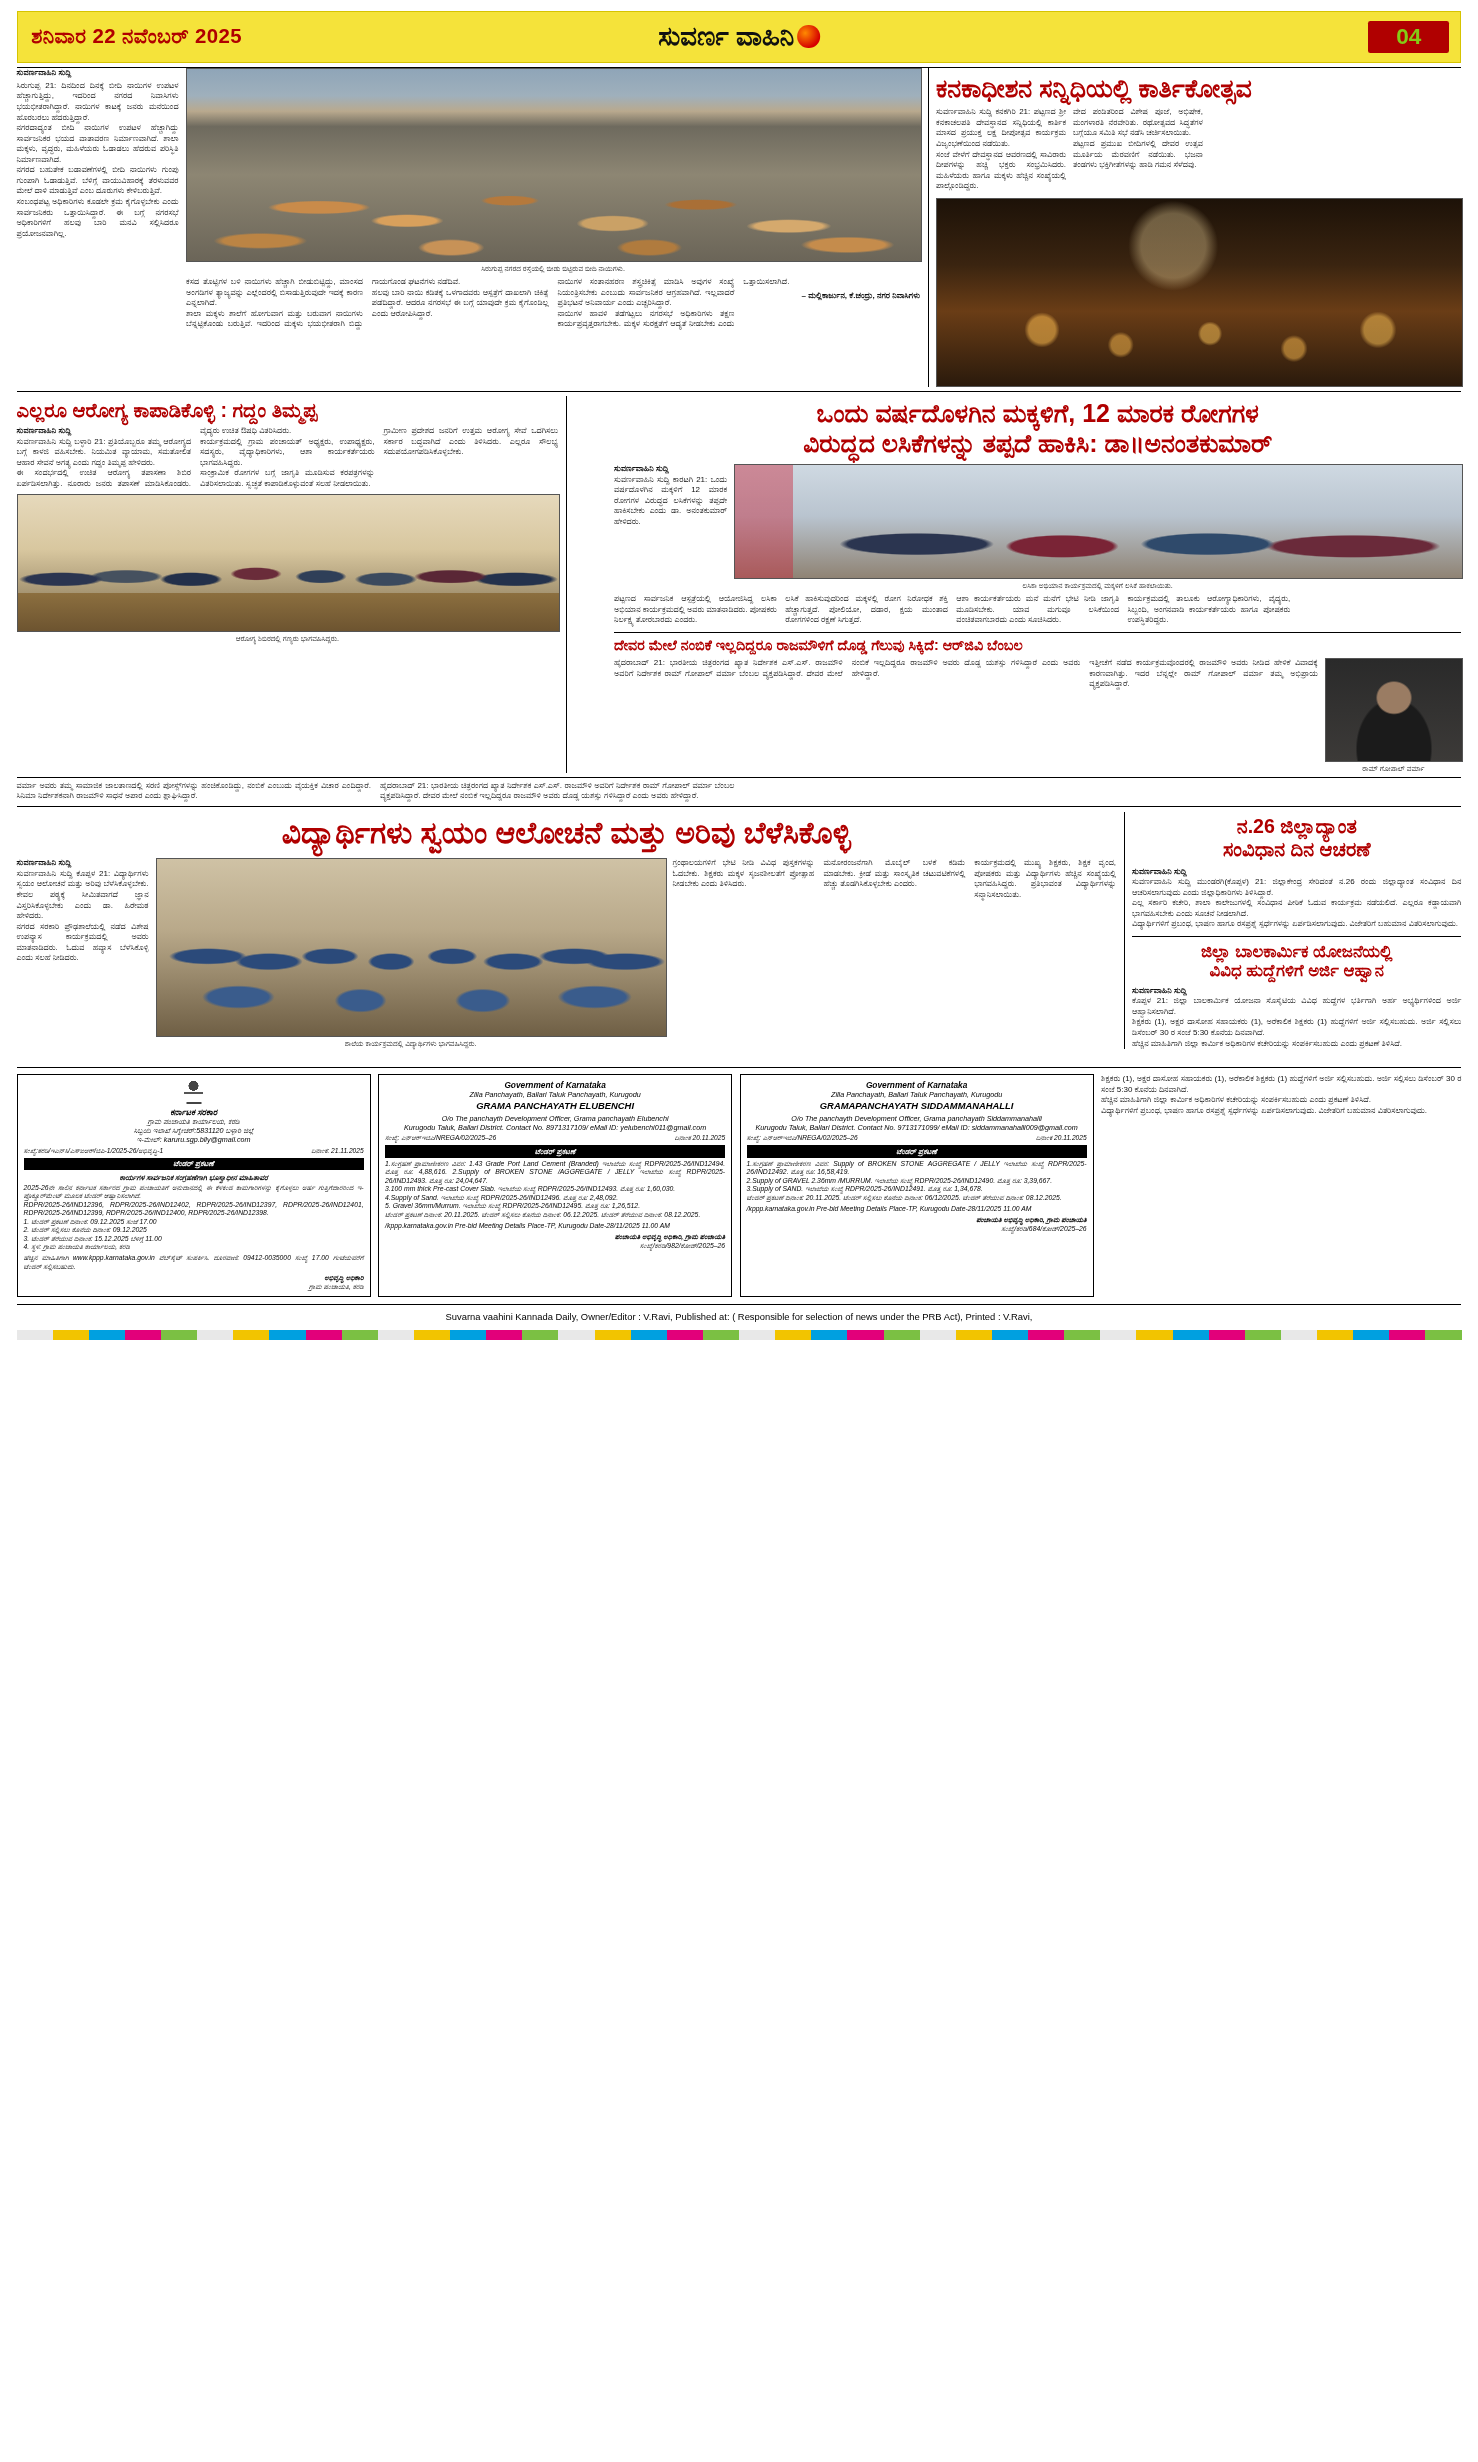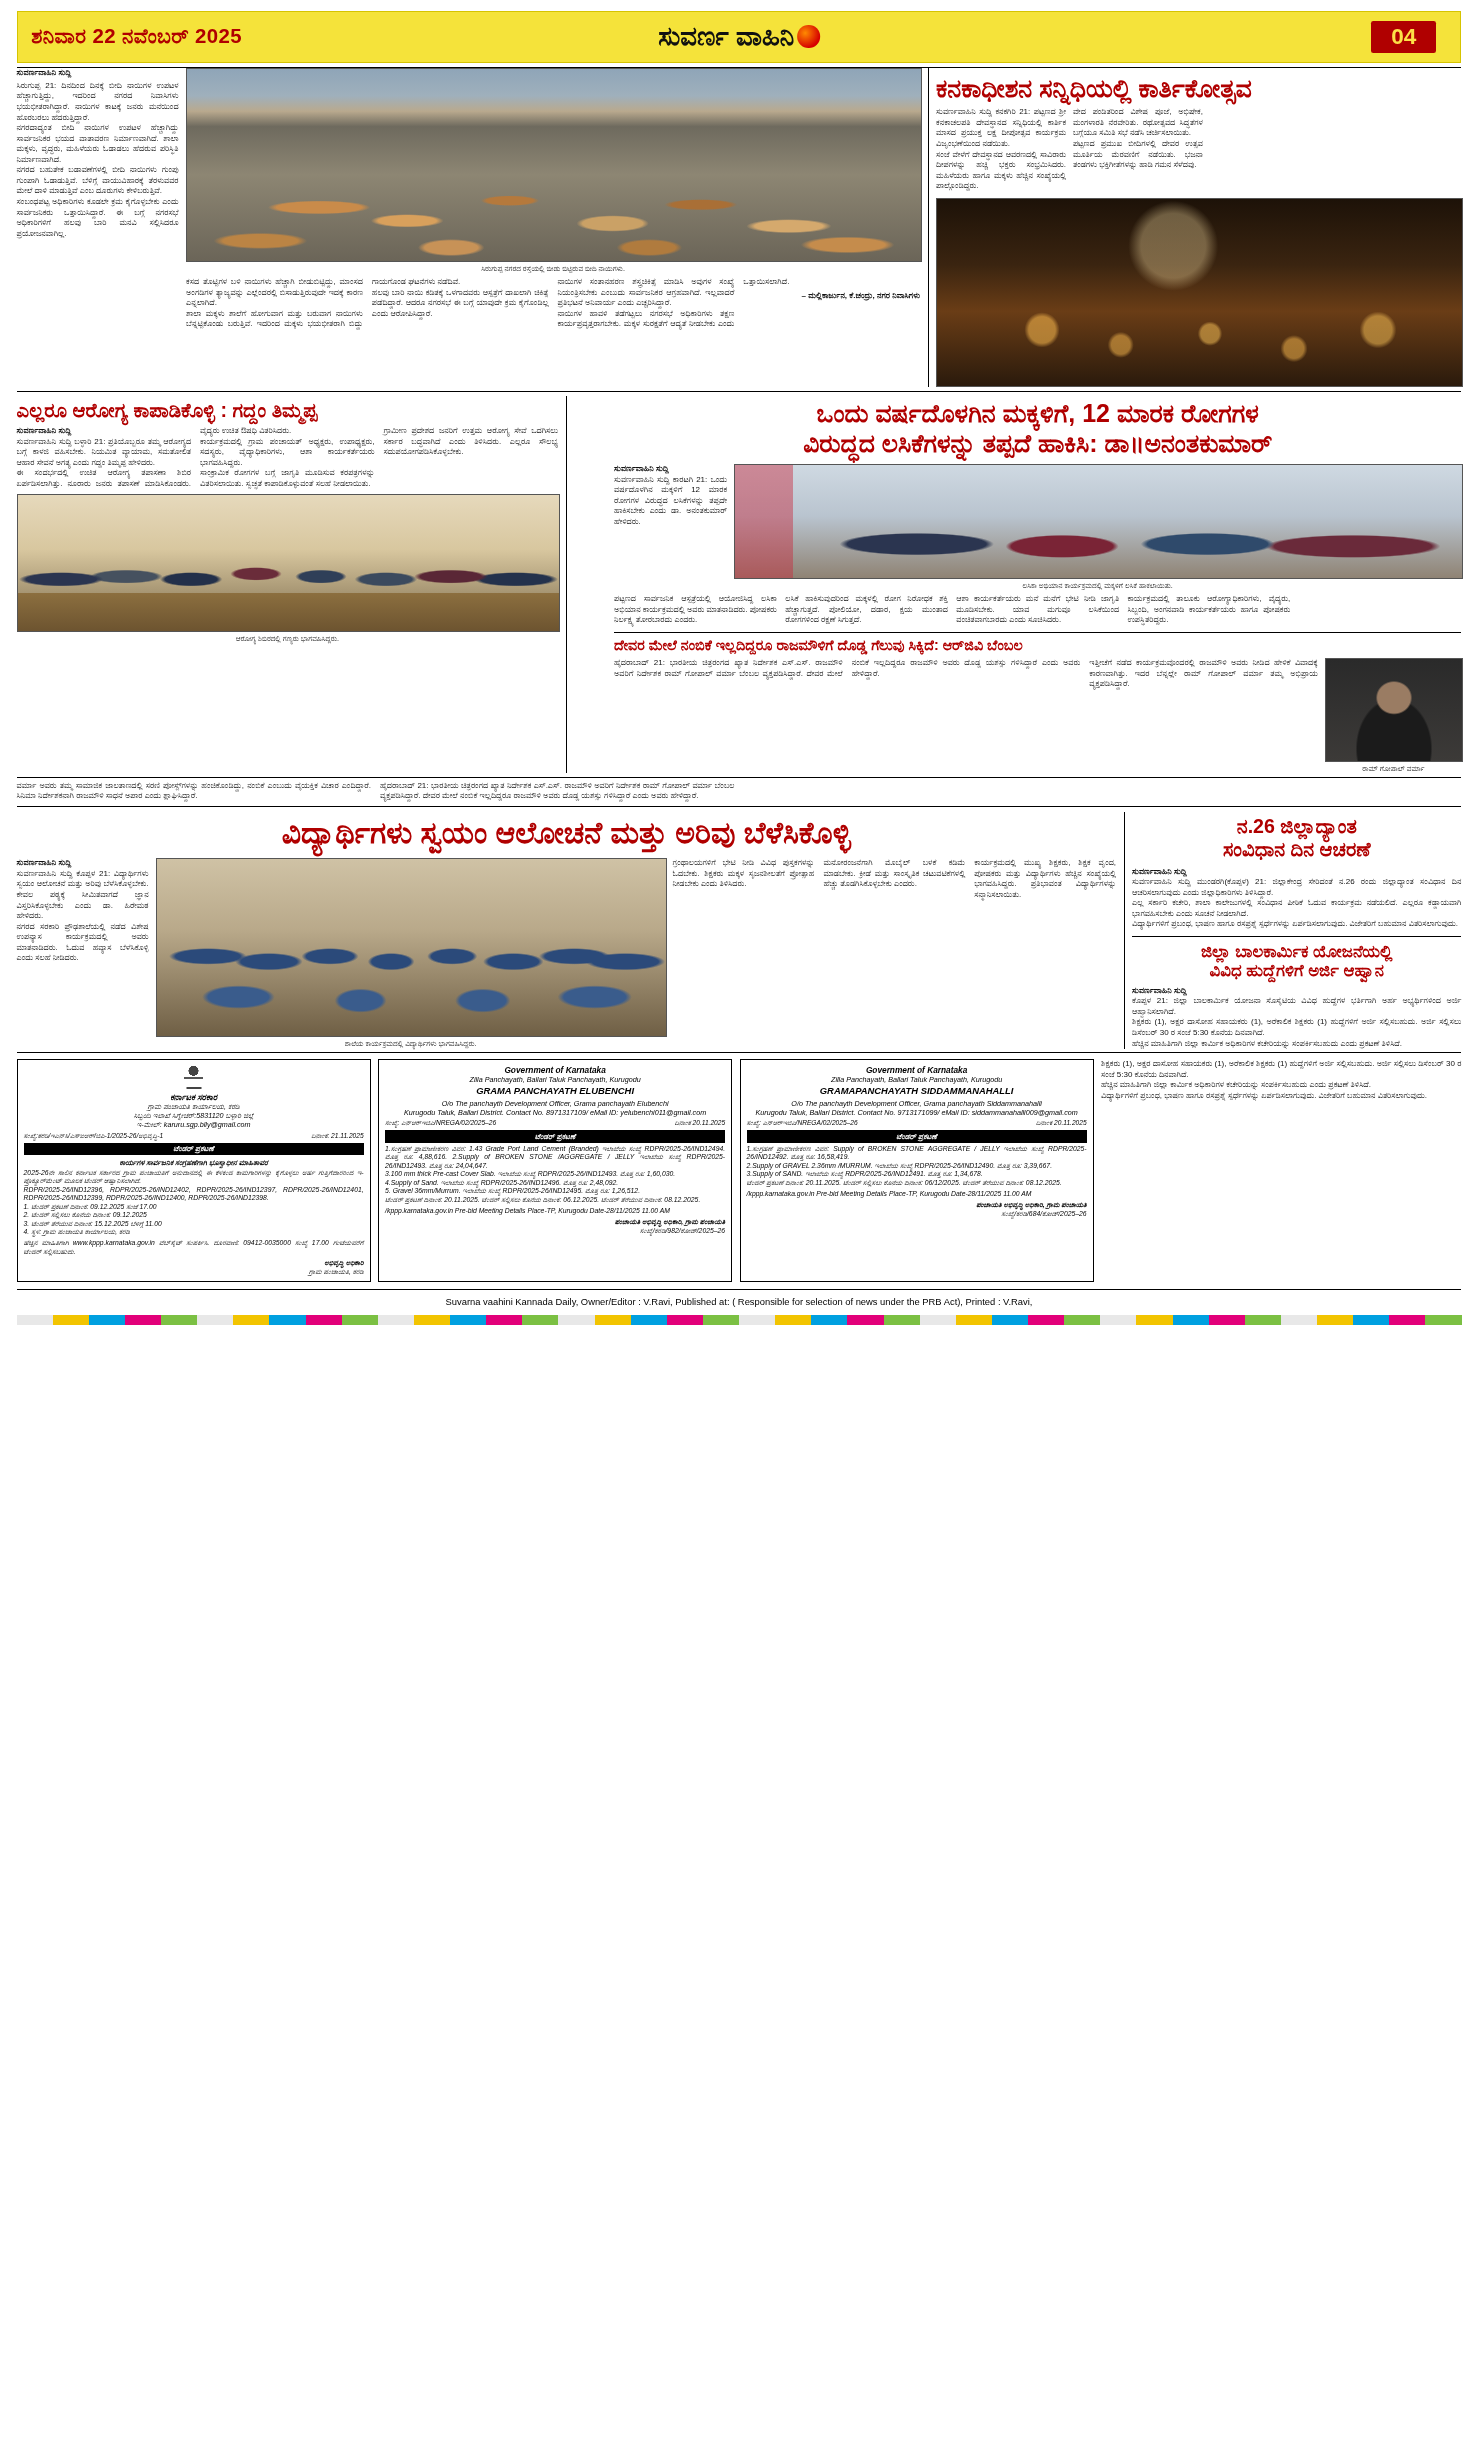--- a/index.html
+++ b/index.html
@@ -54,25 +54,25 @@
     gap: 3px;
   }
   .masthead-logo .swirl {
     display: inline-block;
     width: 22.6px; height: 22.6px;
     border-radius: 50%;
     background: radial-gradient(circle at 35% 35%, #ff8a00, #d60000 70%);
   }
   .masthead-page {
     background: #b00000;
-    color: #fde047;
+    color: #84cc16;
     font-size: 22.6px;
     font-weight: bold;
-    padding: 3px 20px;
-    margin-right: 24px;
+    padding: 3px 28px;
+    margin-right: 11px;
     border-radius: 2.3px;
   }
 
   .rule {
     margin: 4.5px 16.6px 0 16.6px;
     border-top: 1.5px solid #000;
   }
 
   
   .content {
@@ -367,21 +367,21 @@
       </div>
     </div>
 
     <div style="border-bottom:1.5px solid #000; padding-bottom:4.5px; margin-top:3px;">
       <div class="cols4">
         <div class="body-text">ವರ್ಮಾ ಅವರು ತಮ್ಮ ಸಾಮಾಜಿಕ ಜಾಲತಾಣದಲ್ಲಿ ಸರಣಿ ಪೋಸ್ಟ್‌ಗಳನ್ನು ಹಂಚಿಕೊಂಡಿದ್ದು, ನಂಬಿಕೆ ಎಂಬುದು ವೈಯಕ್ತಿಕ ವಿಚಾರ ಎಂದಿದ್ದಾರೆ. ಸಿನಿಮಾ ನಿರ್ದೇಶಕನಾಗಿ ರಾಜಮೌಳಿ ಸಾಧನೆ ಅಪಾರ ಎಂದು ಶ್ಲಾಘಿಸಿದ್ದಾರೆ.</div>
         <div class="body-text">ಹೈದರಾಬಾದ್ 21: ಭಾರತೀಯ ಚಿತ್ರರಂಗದ ಖ್ಯಾತ ನಿರ್ದೇಶಕ ಎಸ್.ಎಸ್. ರಾಜಮೌಳಿ ಅವರಿಗೆ ನಿರ್ದೇಶಕ ರಾಮ್ ಗೋಪಾಲ್ ವರ್ಮಾ ಬೆಂಬಲ ವ್ಯಕ್ತಪಡಿಸಿದ್ದಾರೆ. ದೇವರ ಮೇಲೆ ನಂಬಿಕೆ ಇಲ್ಲದಿದ್ದರೂ ರಾಜಮೌಳಿ ಅವರು ದೊಡ್ಡ ಯಶಸ್ಸು ಗಳಿಸಿದ್ದಾರೆ ಎಂದು ಅವರು ಹೇಳಿದ್ದಾರೆ.</div>
       </div>
     </div>
 
-    <div style="display:flex; border-bottom:1.5px solid #000; padding-bottom:3px; margin-top:4.5px;">
+    <div style="display:flex; border-bottom:1.5px solid #000; padding-bottom:18px; margin-top:4.5px;">
 
       <div style="width:1108px; padding-right:7.5px; box-sizing:border-box; border-right:0.8px solid #000;">
         <div class="headline headline-xl" style="font-size:30px; text-align:center; margin:4.5px 0 7.5px 0;">ವಿದ್ಯಾರ್ಥಿಗಳು ಸ್ವಯಂ ಆಲೋಚನೆ ಮತ್ತು ಅರಿವು ಬೆಳೆಸಿಕೊಳ್ಳಿ</div>
         <div style="display:flex; gap:7.5px;">
           <div style="width:132px;">
             <div class="body-text lead">ಸುವರ್ಣವಾಹಿನಿ ಸುದ್ದಿ</div>
             <div class="body-text">ಸುವರ್ಣವಾಹಿನಿ ಸುದ್ದಿ ಕೊಪ್ಪಳ 21: ವಿದ್ಯಾರ್ಥಿಗಳು ಸ್ವಯಂ ಆಲೋಚನೆ ಮತ್ತು ಅರಿವು ಬೆಳೆಸಿಕೊಳ್ಳಬೇಕು. ಕೇವಲ ಪಠ್ಯಕ್ಕೆ ಸೀಮಿತವಾಗದೆ ಜ್ಞಾನ ವಿಸ್ತರಿಸಿಕೊಳ್ಳಬೇಕು ಎಂದು ಡಾ. ಹಿರೇಮಠ ಹೇಳಿದರು.</div>
             <div class="body-text">ನಗರದ ಸರಕಾರಿ ಪ್ರೌಢಶಾಲೆಯಲ್ಲಿ ನಡೆದ ವಿಶೇಷ ಉಪನ್ಯಾಸ ಕಾರ್ಯಕ್ರಮದಲ್ಲಿ ಅವರು ಮಾತನಾಡಿದರು. ಓದುವ ಹವ್ಯಾಸ ಬೆಳೆಸಿಕೊಳ್ಳಿ ಎಂದು ಸಲಹೆ ನೀಡಿದರು.</div>
           </div>
           <div style="width:509px;">

